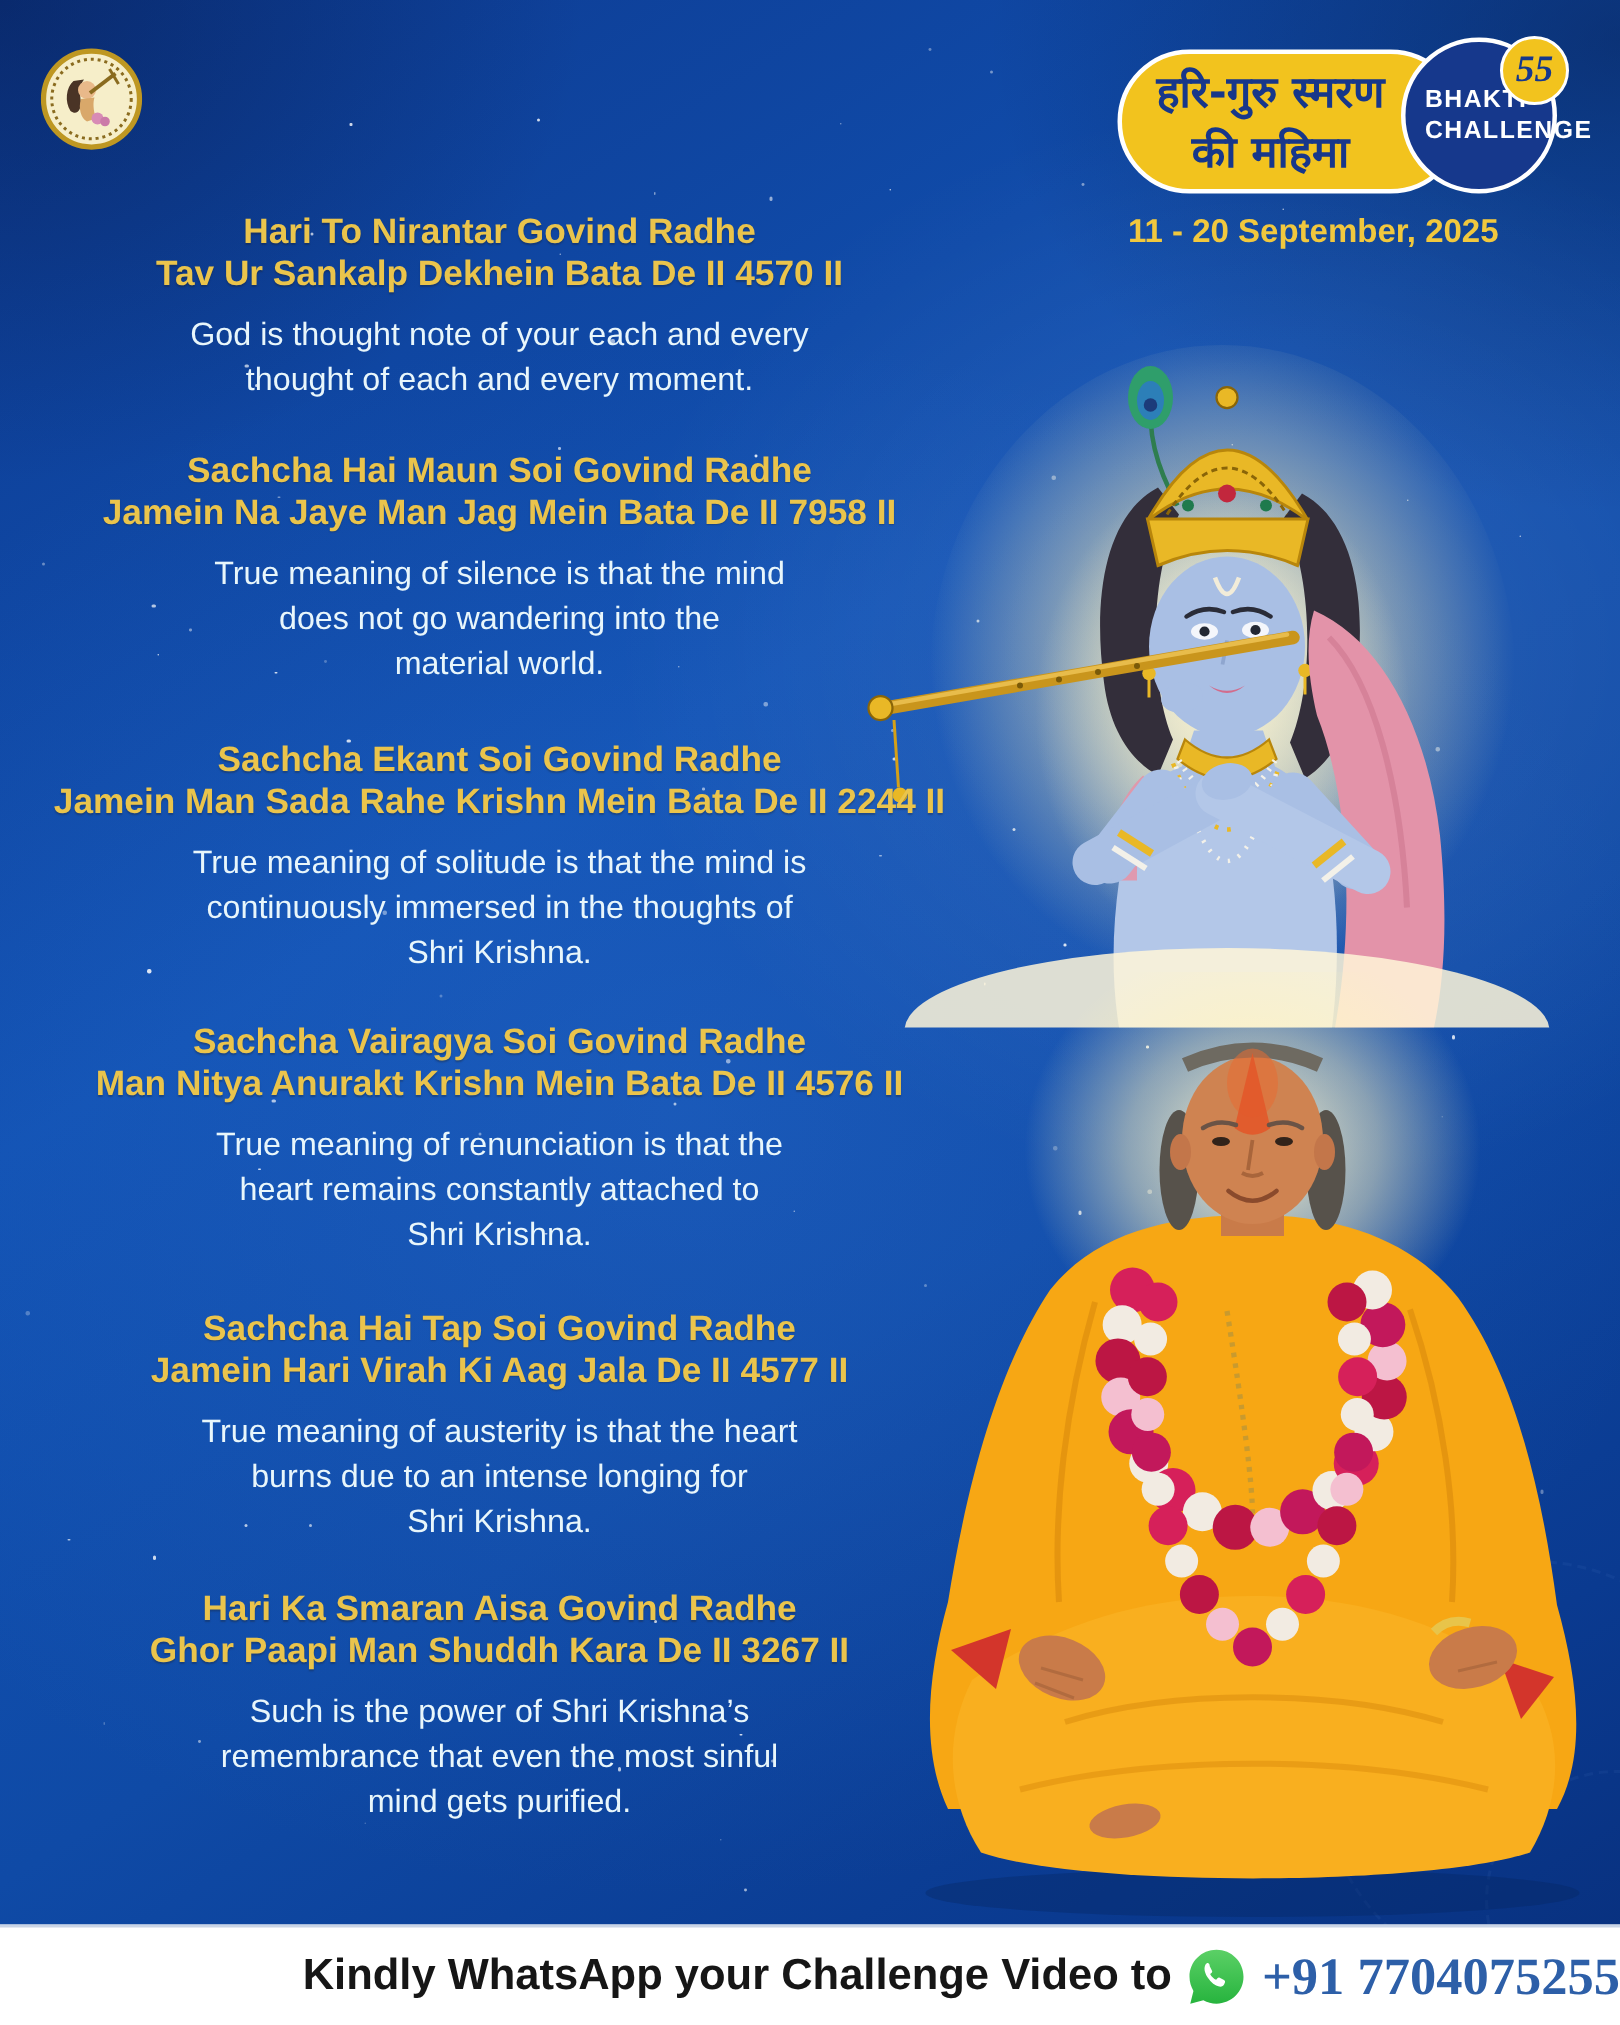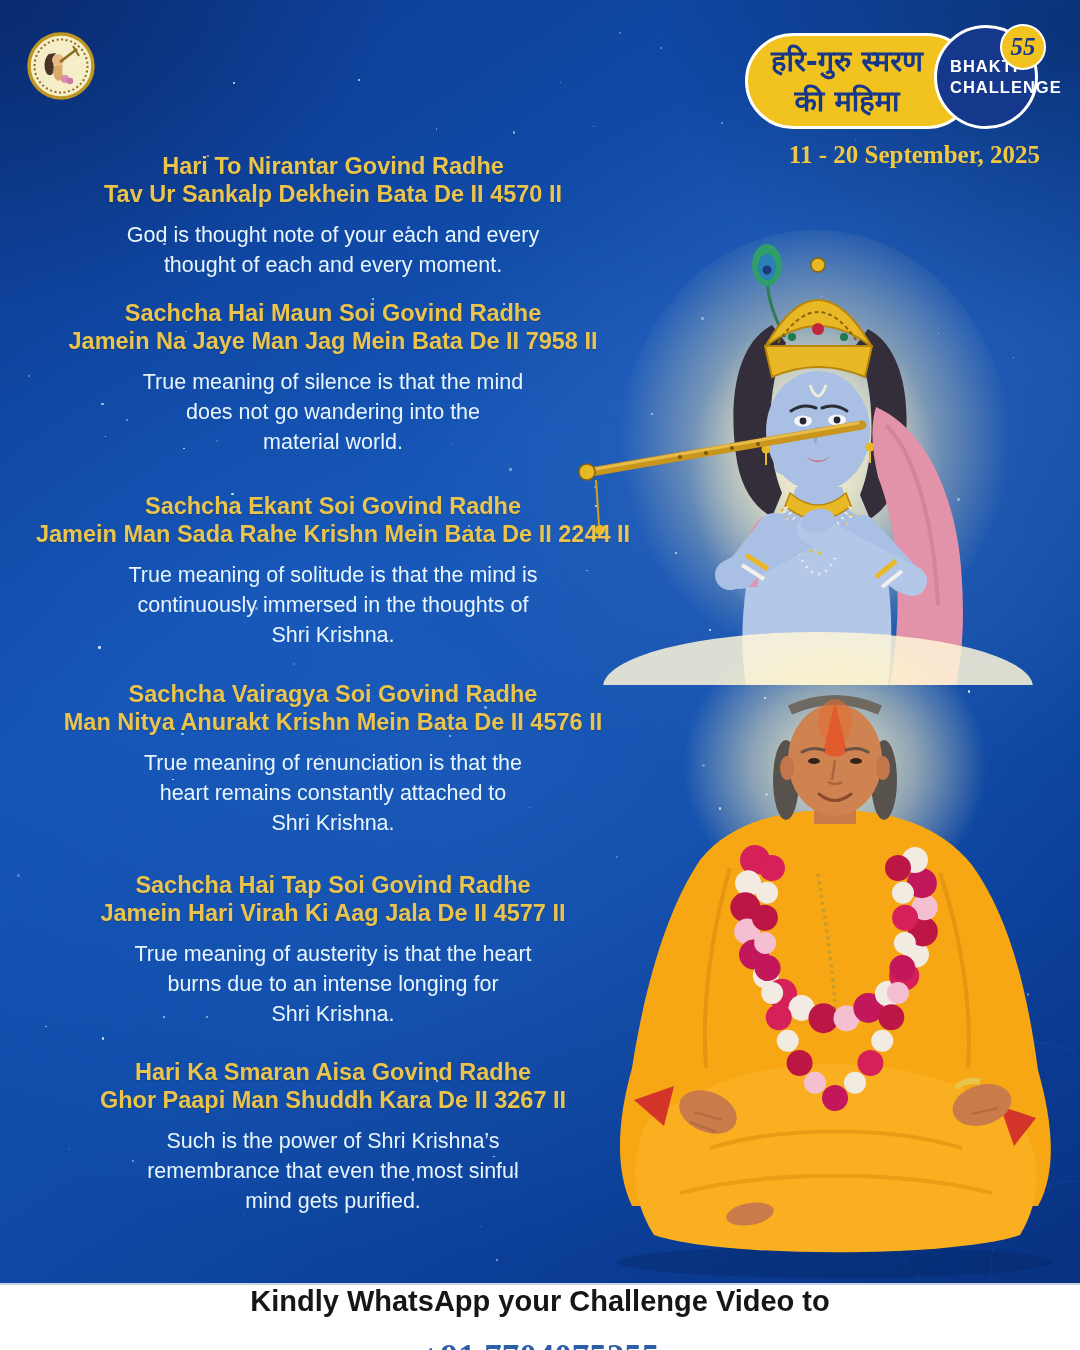--- a/index.html
+++ b/index.html
@@ -34,43 +34,43 @@
   }
   .badge-circle .ln{color:#fff;font-weight:700;font-size:16.5px;line-height:21px;letter-spacing:1px;}
   .badge-55{
     position:absolute;left:1000px;top:24px;width:46px;height:46px;border-radius:50%;
     background:#f2c31e;border:2px solid #fff;box-sizing:border-box;z-index:5;
     display:flex;align-items:center;justify-content:center;
     font-style:italic;font-weight:700;font-size:25px;color:#16388c;
     font-family:"Liberation Serif",serif;
   }
   .date{
-    position:absolute;left:752px;top:141px;width:288px;text-align:right;z-index:3;
-    font-family:Liberation Serif, serif;font-weight:700;font-size:25px;color:#f1c83e;
+    position:absolute;left:752px;top:141px;width:288px;text-align:left;z-index:3;
+    font-family:Liberation Sans, sans-serif;font-weight:700;font-size:22px;color:#f1c83e;
   }
 
   
   .verse{position:absolute;left:2px;width:662px;text-align:center;z-index:3;}
   .verse .v-sa{
     color:#eac44c;font-weight:700;font-size:23.5px;line-height:28px;white-space:pre-line;
     text-shadow:0 1px 1px rgba(30,20,0,0.25);
   }
   .verse .v-en{
     color:#e8f6fb;font-size:21.5px;line-height:30px;white-space:pre-line;margin-top:12px;
   }
-  .v1{top:152px;} .v2{top:299px;} .v3{top:492px;} .v4{top:680px;} .v5{top:871px;} .v6{top:1058px;}
+  .v1{top:140px;} .v2{top:299px;} .v3{top:492px;} .v4{top:680px;} .v5{top:871px;} .v6{top:1058px;}
 
   .krishna{position:absolute;left:560px;top:225px;width:520px;height:460px;z-index:2;}
   .guru{position:absolute;left:590px;top:648px;width:490px;height:645px;z-index:2;}
 
   
   .footer{
     position:absolute;left:0;bottom:0;width:1080px;height:67px;background:#ffffff;z-index:6;
     border-top:2px solid #c9d4e6;box-sizing:border-box;
-    display:flex;align-items:center;justify-content:flex-start;gap:10px;flex-direction:column;
+    display:flex;align-items:center;justify-content:flex-end;gap:10px;
   }
   .footer .msg{font-weight:700;font-size:29px;color:#161616;}
   .footer .phone{font-family:"Liberation Serif",serif;font-weight:700;font-size:35px;color:#2d5fa8;}
   .wa{width:40px;height:40px;}
 </style>
 </head>
 <body>
 
 <div class="poster">
 

